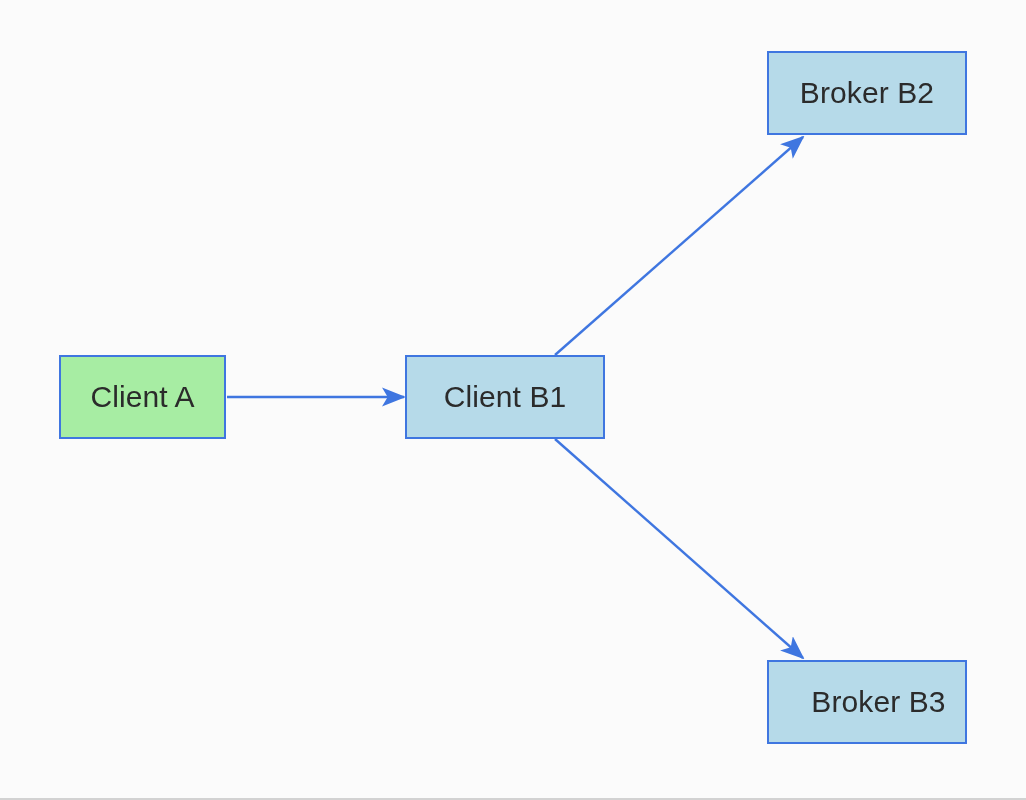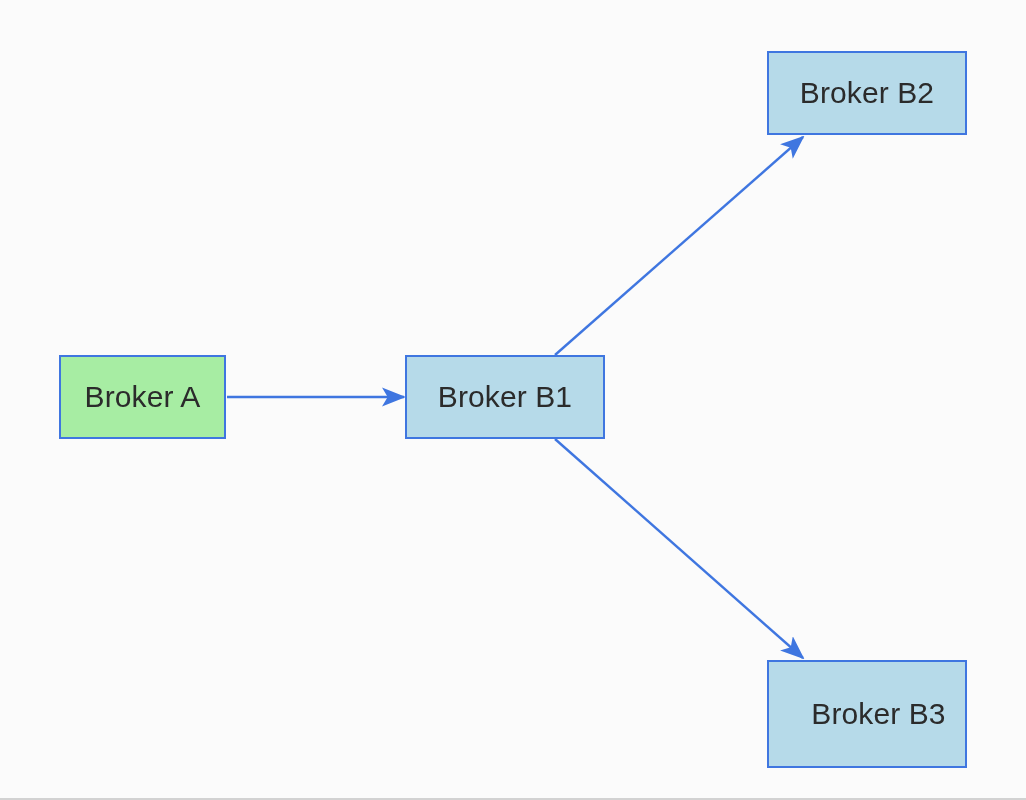--- a/index.html
+++ b/index.html
@@ -64,21 +64,21 @@
   #node-broker-b2 {
     left: 767px;
     top: 51px;
     width: 200px;
     height: 84px;
   }
   #node-broker-b3 {
     left: 767px;
     top: 660px;
     width: 200px;
-    height: 108px;
+    height: 84px;
     padding-left: 23px;
   }
 </style>
 </head>
 <body>
 
 <div id="diagram-canvas">
 
   <svg id="edge-layer" width="1026" height="800" viewBox="0 0 1026 800" xmlns="http://www.w3.org/2000/svg">
     <defs>
@@ -94,25 +94,25 @@
     <g>
       <line x1="555" y1="355" x2="803" y2="137" stroke="#3f76e0" stroke-width="2.4" marker-end="url(#arrowhead)"></line>
     </g>
 
     <g>
       <line x1="555" y1="439" x2="803" y2="658" stroke="#3f76e0" stroke-width="2.4" marker-end="url(#arrowhead)"></line>
     </g>
   </svg>
 
   <div class="node node-client" id="node-client-a">
-    <span>Broker A</span>
+    <span>Client A</span>
   </div>
 
   <div class="node node-broker" id="node-broker-b1">
-    <span>Broker B1</span>
+    <span>Client B1</span>
   </div>
 
   <div class="node node-broker" id="node-broker-b2">
     <span>Broker B2</span>
   </div>
 
   <div class="node node-broker" id="node-broker-b3">
     <span>Broker B3</span>
   </div>
 

